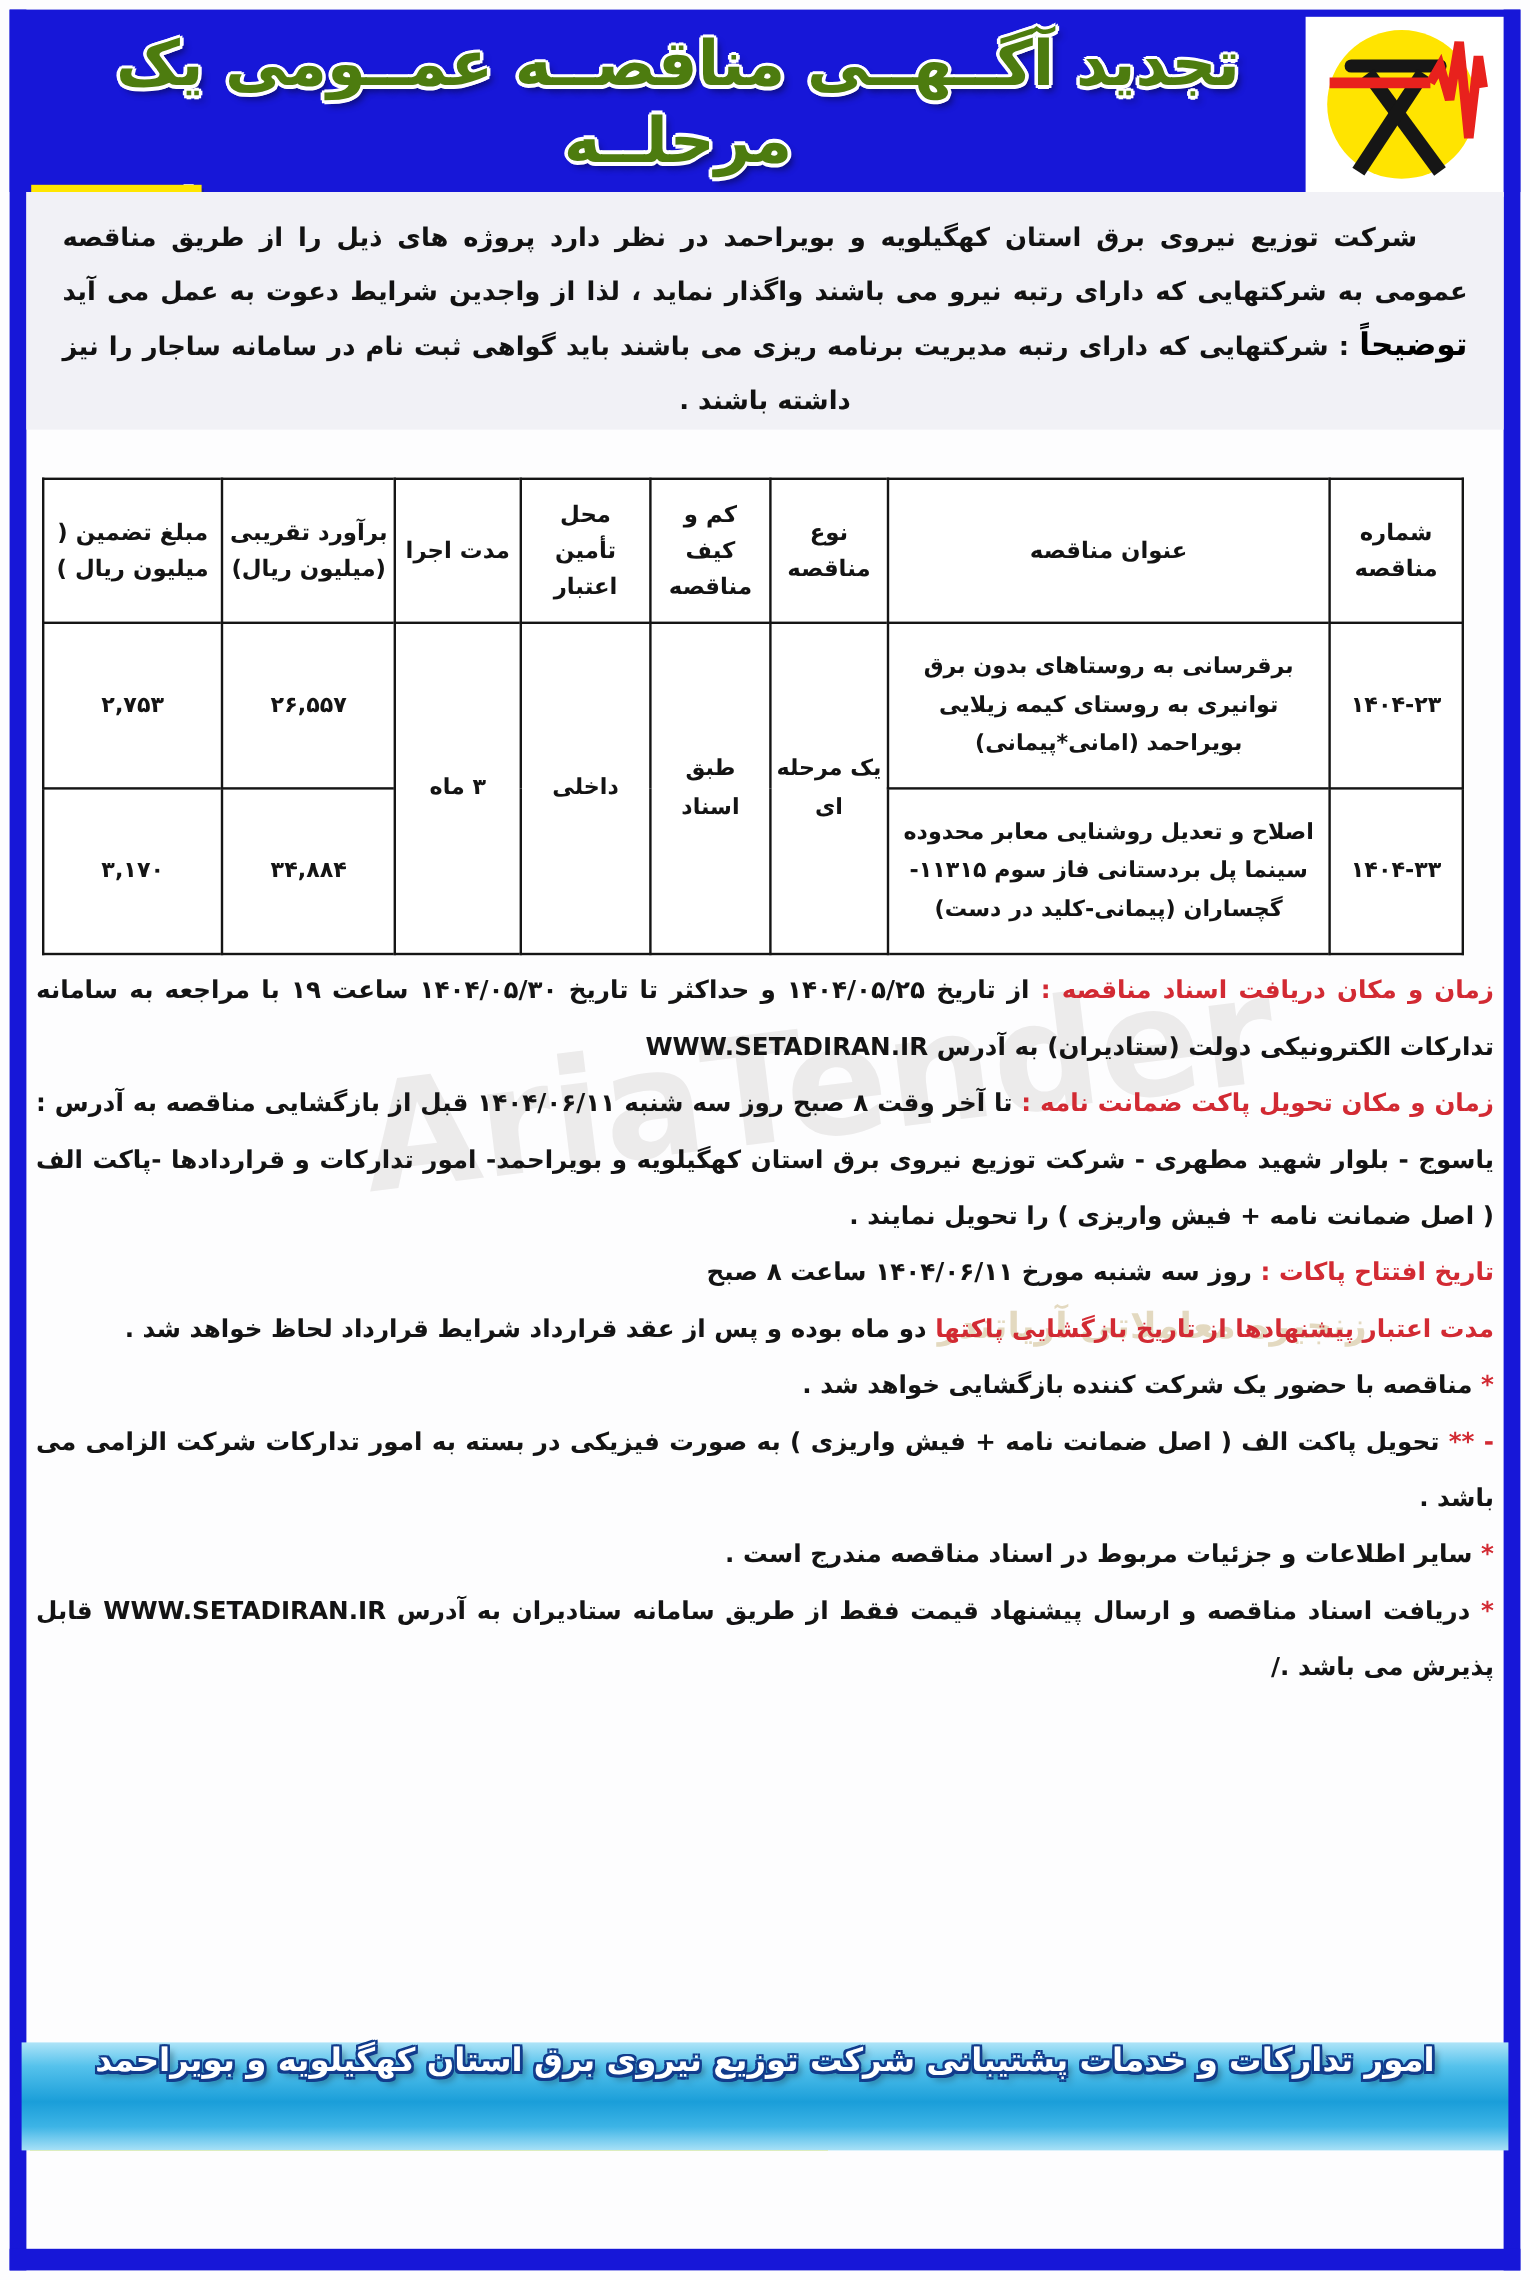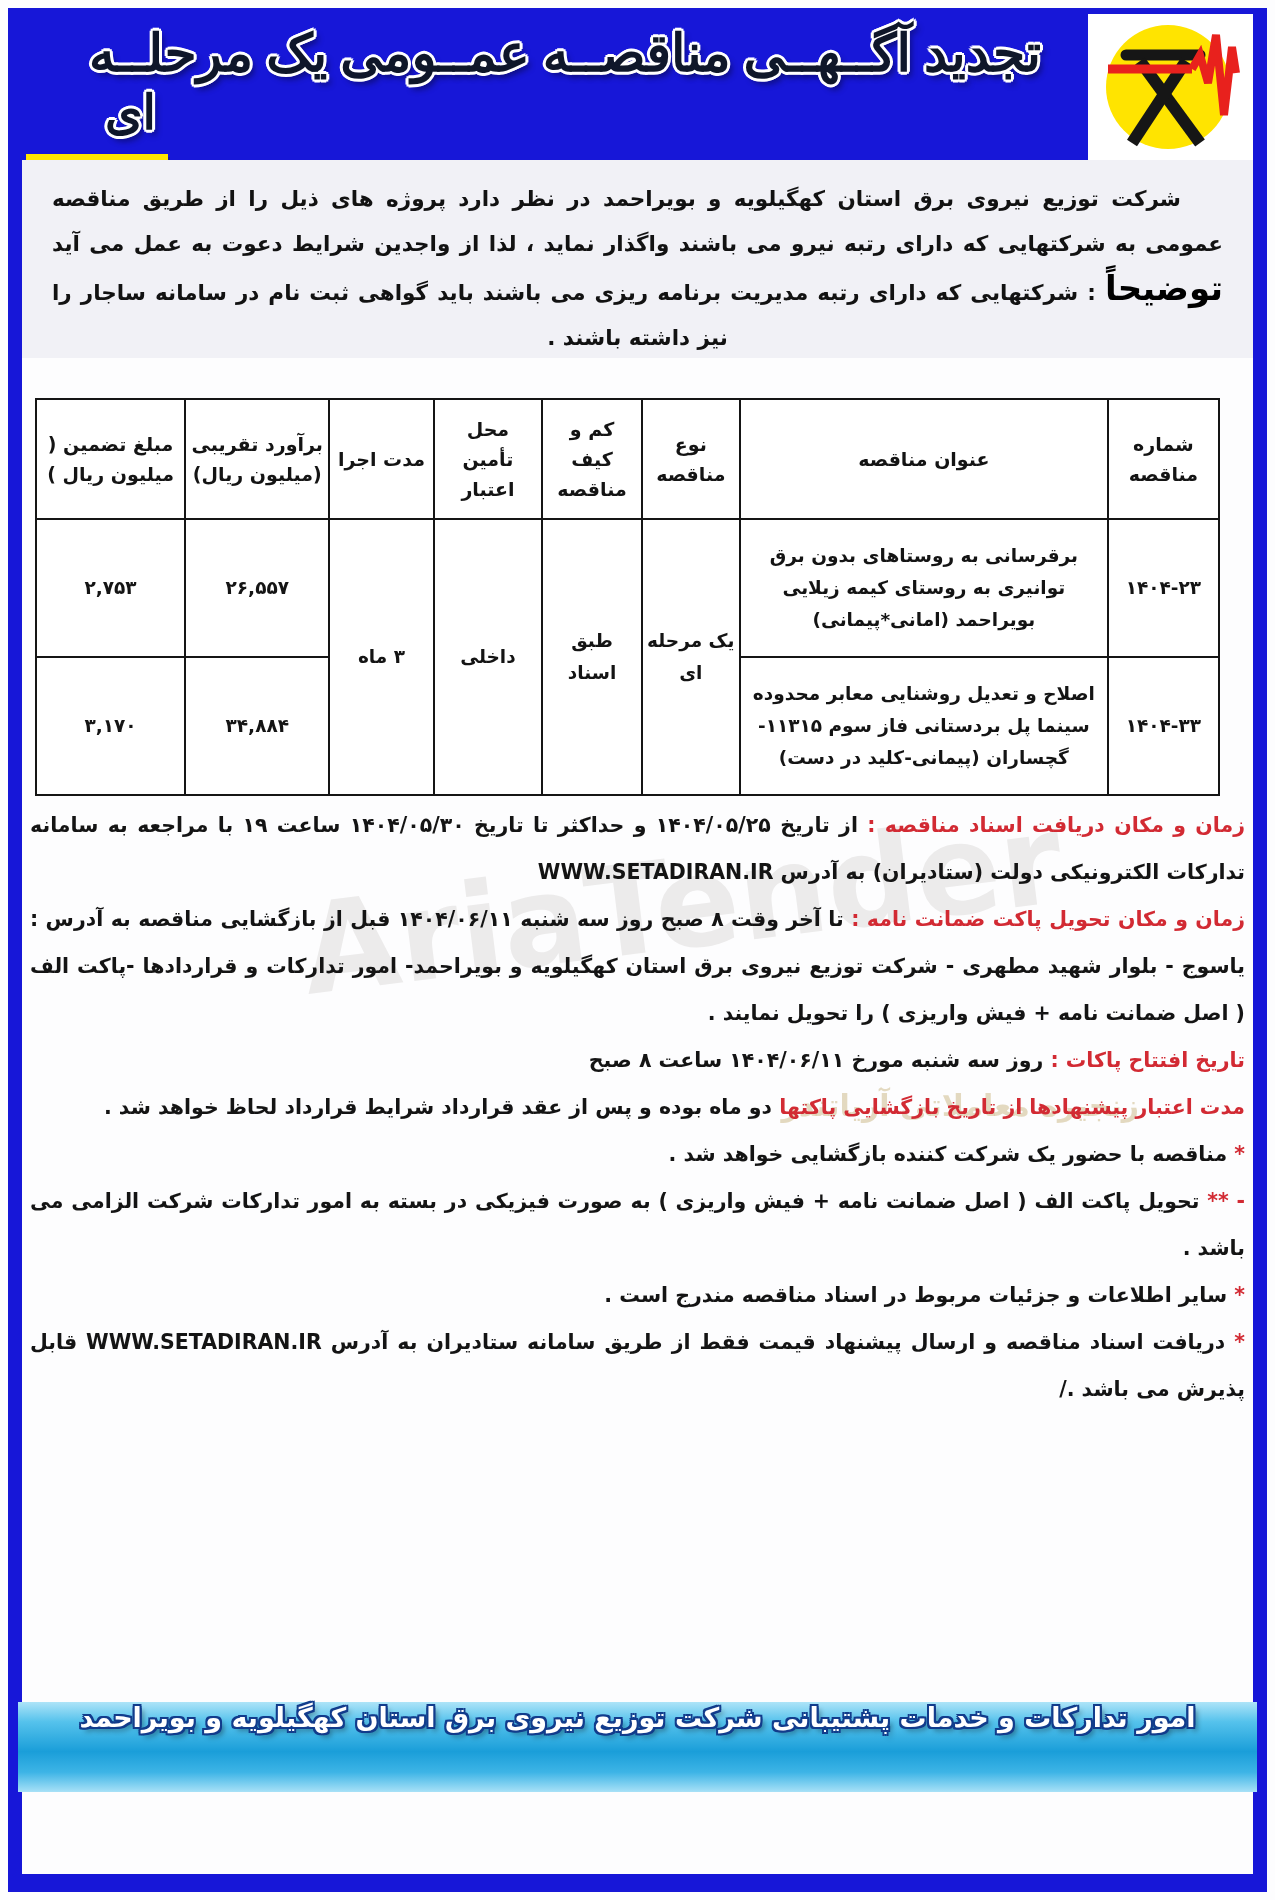--- a/index.html
+++ b/index.html
@@ -13,43 +13,42 @@
   }
   
   .frame-left,.frame-right{position:absolute;top:8px;bottom:8px;width:14px;background:#1717d8;}
   .frame-left{left:8px;}
   .frame-right{right:8px;}
   .frame-bottom{position:absolute;left:8px;right:8px;bottom:8px;height:18px;background:#1717d8;}
   
   .header-band{position:absolute;left:8px;right:8px;top:8px;height:152px;background:#1717d8;}
   .header-title{
     position:absolute;top:22px;right:190px;left:45px;text-align:center;
-    font-weight:bold;color:#0f172a;
+    font-weight:bold;color:#4d7c0f;
     text-shadow:3px 0 0 #fff,-3px 0 0 #fff,0 3px 0 #fff,0 -3px 0 #fff,
       2px 2px 0 #fff,-2px 2px 0 #fff,2px -2px 0 #fff,-2px -2px 0 #fff,4px 5px 6px rgba(0,0,0,.45);
-    font-family:Liberation Serif, serif;
   }
   .header-title .l1{font-size:52px;line-height:64px;display:block;}
   .header-title .l2{font-size:48px;line-height:54px;display:block;text-align:left;padding-left:60px;}
   .logo-box{position:absolute;top:14px;right:22px;width:165px;height:150px;background:#ffffff;
     display:flex;align-items:center;justify-content:center;}
   
   .badge{
     position:absolute;left:26px;top:154px;width:142px;height:40px;background:#ffe600;
     display:flex;align-items:center;justify-content:center;
     font-size:19px;font-weight:bold;color:#14143c;box-shadow:2px 3px 0 rgba(40,40,40,.35);
   }
   
   .intro{
     position:absolute;left:22px;right:22px;top:160px;height:198px;background:#f1f1f6;
     padding:16px 30px 0 30px;box-sizing:border-box;
     font-size:21.5px;font-weight:bold;color:#121212;
     line-height:45px;text-align:justify;text-align-last:center;text-indent:42px;
   }
-  .intro .emph{font-size:34px;color:#000;}
+  .intro .emph{font-size:26px;color:#000;}
   
   .tender-table{
     position:absolute;top:398px;left:35px;width:1185px;border-collapse:collapse;
     background:#fff;table-layout:fixed;
   }
   .tender-table th,.tender-table td{
     border:2.5px solid #151515;font-weight:bold;color:#141414;
     text-align:center;vertical-align:middle;padding:6px 4px;
   }
   .tender-table th{font-size:19px;line-height:30px;height:106px;}

